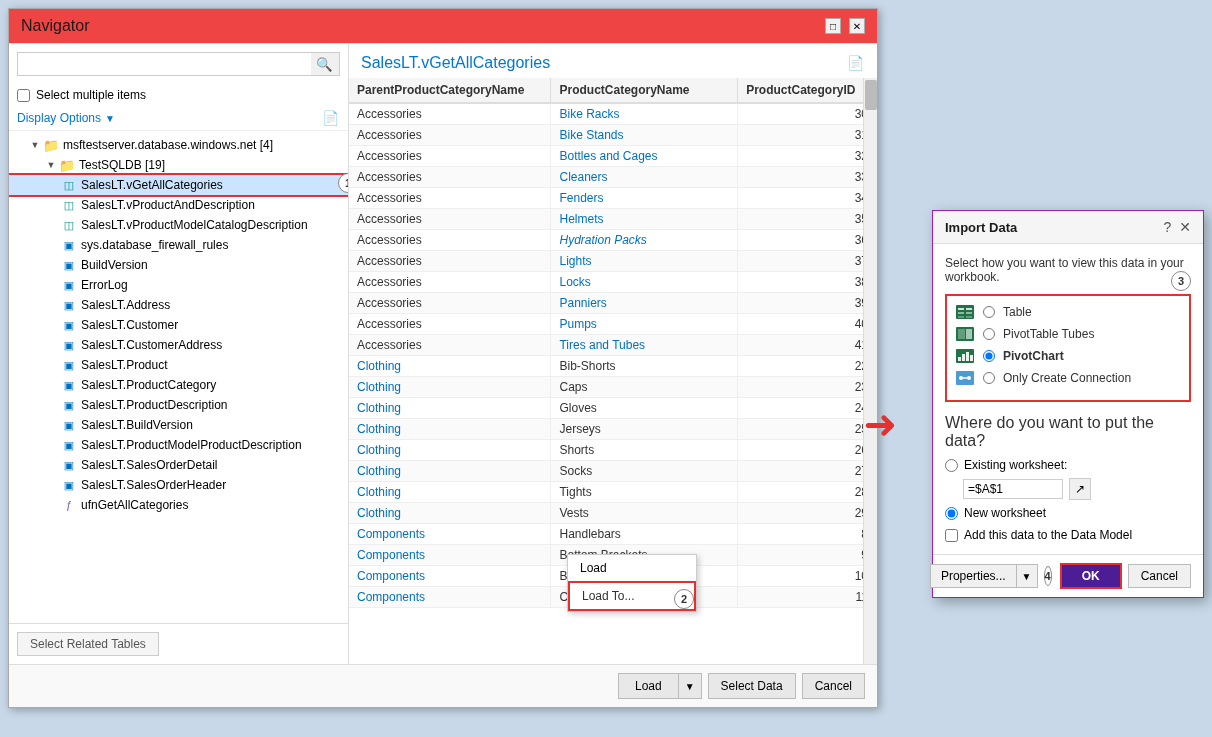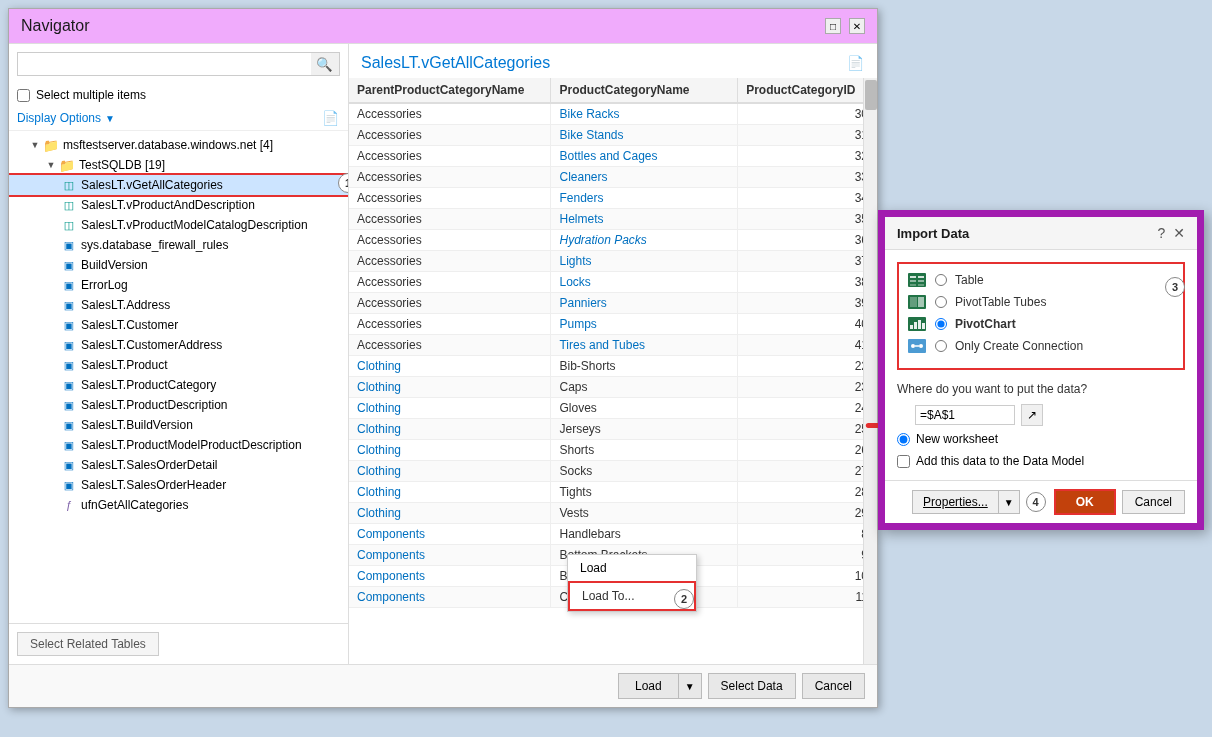--- a/index.html
+++ b/index.html
@@ -13,21 +13,21 @@
       position: relative;
     }
 
     
     .navigator-window {
       position: absolute;
       top: 8px;
       left: 8px;
       width: 870px;
       height: 700px;
-      background: #f0abfc;
+      background: #ef4444;
       border: 1px solid #aaa;
       box-shadow: 2px 2px 8px rgba(0,0,0,0.3);
       display: flex;
       flex-direction: column;
     }
 
     .window-titlebar {
       display: flex;
       align-items: center;
       justify-content: space-between;
@@ -337,23 +337,23 @@
     .load-to-item {
       border: 2px solid #e53030;
       color: #333;
     }
 
     
     .import-dialog {
       position: absolute;
       top: 210px;
       right: 8px;
-      width: 326px;
+      width: 272px;
       background: #fff;
-      border: 7px solid #a21caf;
+      border: 1px solid #a21caf;
       box-shadow: 4px 4px 12px rgba(0,0,0,0.3);
       z-index: 20;
     }
 
     .dialog-titlebar {
       display: flex;
       align-items: center;
       justify-content: space-between;
       padding: 8px 12px;
       background: #f5f5f5;
@@ -413,21 +413,21 @@
     .option-label {
       font-size: 12px;
       color: #333;
     }
 
     .selected-option .option-label {
       font-weight: 700;
     }
 
     .dialog-section-label {
-      font-size: 12px;
+      font-size: 16px;
       color: #333;
       margin-bottom: 8px;
       font-weight: 500;
     }
 
     .radio-row {
       display: flex;
       align-items: center;
       gap: 6px;
       margin-bottom: 6px;
@@ -482,34 +482,33 @@
       display: flex;
     }
 
     .properties-btn {
       padding: 4px 10px;
       border: 1px solid #bbb;
       background: #f0f0f0;
       cursor: pointer;
       font-size: 12px;
       border-right: none;
-      text-decoration: underline;
     }
 
     .properties-dropdown {
       padding: 4px 5px;
       border: 1px solid #bbb;
       background: #f0f0f0;
       cursor: pointer;
       font-size: 10px;
     }
 
     .ok-btn {
       padding: 4px 20px;
-      background: #c2410c;
+      background: #4c1d95;
       color: #fff;
       border: 2px solid #e53030;
       cursor: pointer;
       font-size: 12px;
       font-weight: 600;
     }
 
     .dlg-cancel-btn {
       padding: 4px 12px;
       background: #f0f0f0;
@@ -867,20 +866,21 @@
   <div class="dialog-titlebar">
     <span class="dialog-title">Import Data</span>
     <div class="dialog-controls">
       <span style="cursor:pointer;">?</span>
       <span style="cursor:pointer;">✕</span>
     </div>
   </div>
 
   <div class="dialog-body">
 
+    <div class="dialog-question">Select how you want to view this data in your workbook.</div>
 
     <div class="view-options">
 
       <div class="option-row">
         <div class="option-icon">
           <svg width="18" height="14" viewBox="0 0 18 14" fill="none">
             <rect x="0" y="0" width="18" height="14" fill="#217346" rx="1"></rect>
             <rect x="2" y="3" width="6" height="2" fill="#fff" opacity="0.8"></rect>
             <rect x="10" y="3" width="6" height="2" fill="#fff" opacity="0.8"></rect>
             <rect x="2" y="7" width="6" height="2" fill="#fff" opacity="0.5"></rect>
@@ -930,20 +930,24 @@
         </div>
         <input type="radio" name="viewtype" class="option-radio" style="">
         <span class="option-label">Only Create Connection</span>
       </div>
     </div>
 
     <div class="step-badge" style="position:absolute;top:60px;right:12px;">3</div>
 
     <div class="dialog-section-label">Where do you want to put the data?</div>
 
+    <div class="radio-row">
+      <input type="radio" name="destination" style="">
+      <span>Existing worksheet:</span>
+    </div>
 
     <div class="worksheet-input-row">
       <input class="worksheet-input" type="text" value="=$A$1" style="">
       <button class="worksheet-btn">↗</button>
     </div>
 
     <div class="radio-row">
       <input type="radio" name="destination" checked="" style="">
       <span>New worksheet</span>
     </div>

